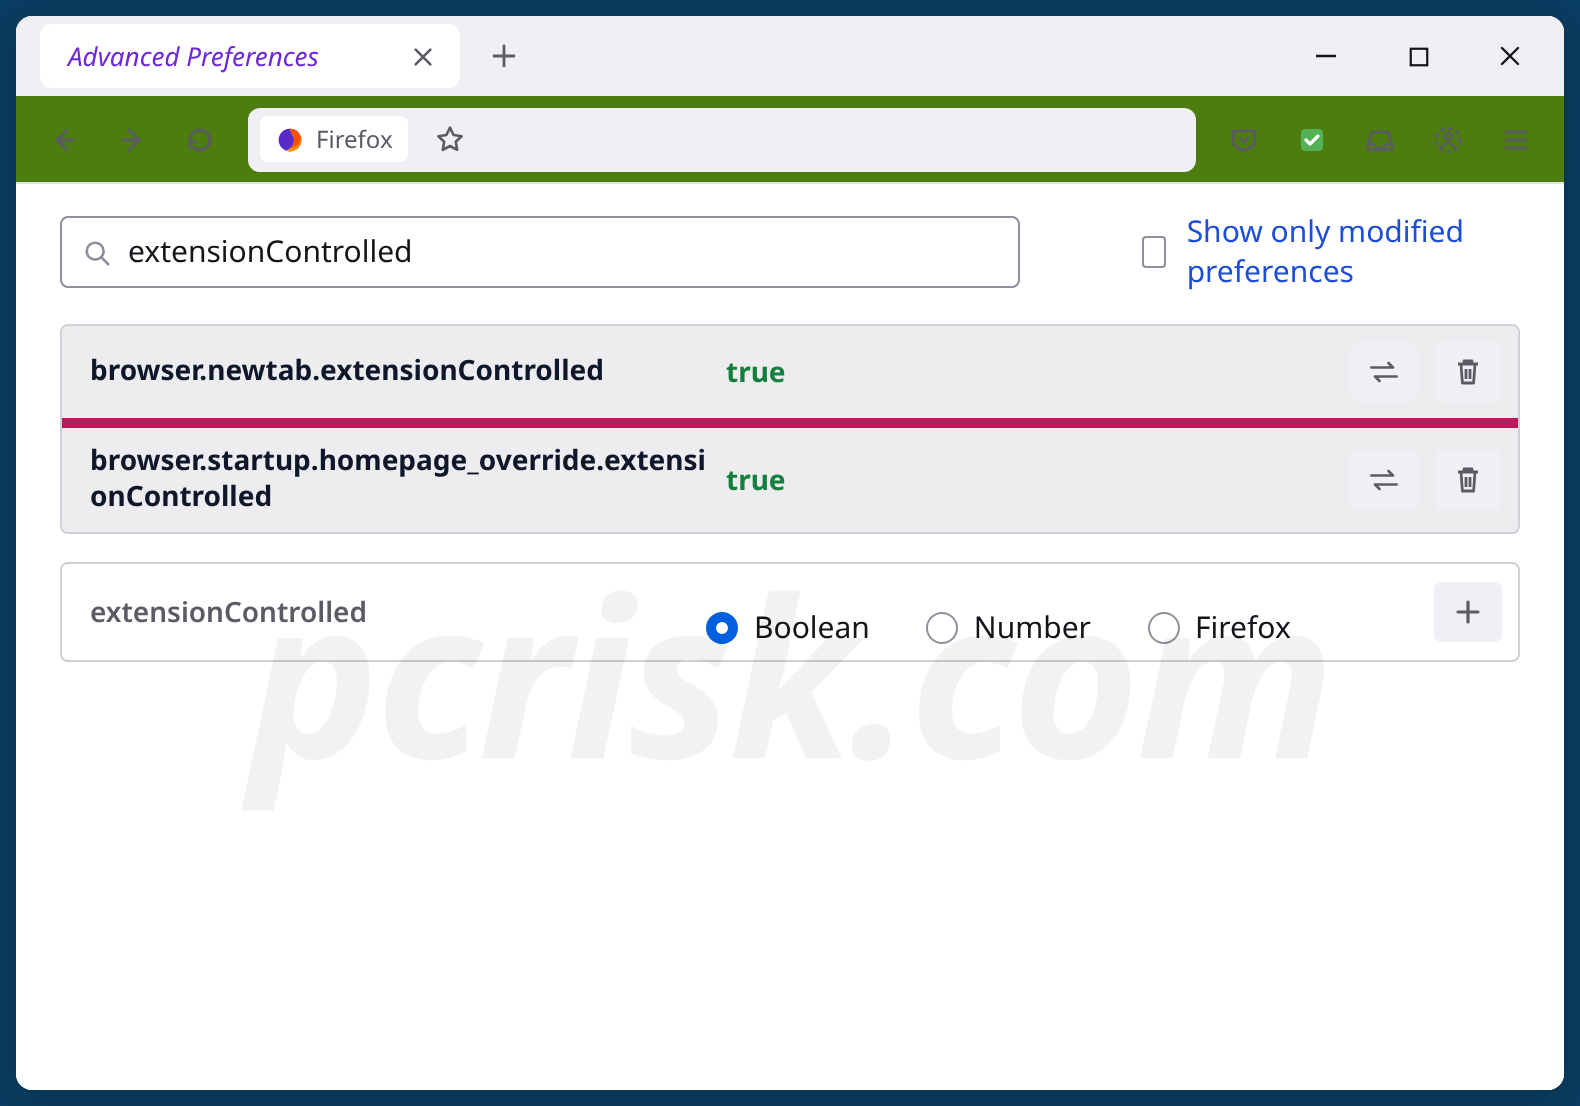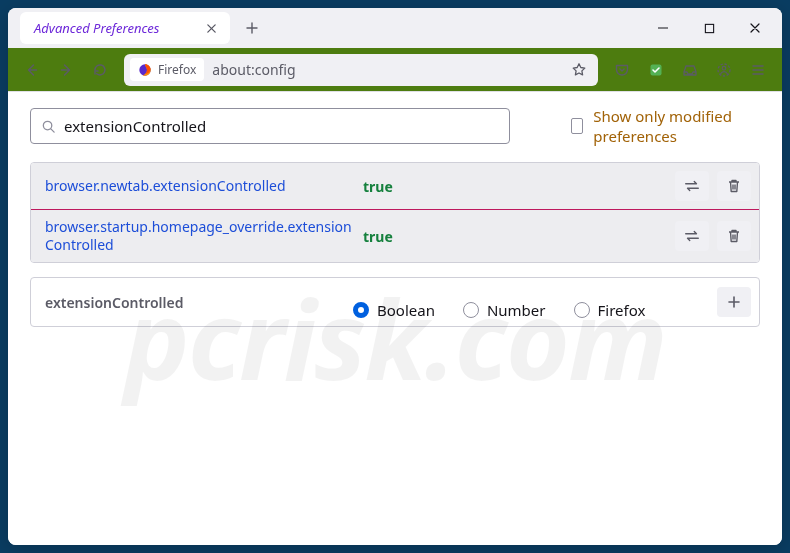--- a/index.html
+++ b/index.html
@@ -128,47 +128,47 @@
     flex:1;
     border:none;
     outline:none;
     font-size:15px;
     color:#15141a;
     background:transparent;
     font-family:inherit;
   }
   .checklabel {
     display:flex;align-items:center;gap:10px;
-    font-size:15px;color:#a16207;
+    font-size:15px;color:#1d4ed8;
     cursor:pointer;
     padding-left:43px;
   }
   .chk {
     width:16px;height:16px;border:1px solid #8f8f9d;border-radius:2px;background:#fff;
   }
   .preflist {
     border:1px solid #cfcfd8;
     border-radius:4px;
     margin-bottom:14px;
     overflow:hidden;
   }
   .prefrow {
     display:flex;
     align-items:center;
     min-height:42px;
     padding:8px 8px 8px 14px;
     gap:8px;
   }
-  .prefrow + .prefrow { border-top:1px solid #be185d; }
+  .prefrow + .prefrow { border-top:5px solid #be185d; }
   .prefrow.modified { background:#ededf0; }
   .prefname {
     flex:0 0 310px;
     font-size:14px;
-    font-weight:400;
-    color:#1d4ed8;
+    font-weight:700;
+    color:#0f172a;
     line-height:1.3;
     word-break:break-word;
   }
   .prefval {
     flex:1;
     font-size:14px;
     font-weight:700;
     color:#15803d;
   }
   .iconbtn {
@@ -265,21 +265,20 @@
 
     <div class="urlbar">
       <div class="identity">
         <svg width="14" height="14" viewBox="0 0 16 16">
           <circle cx="8" cy="8" r="6.5" fill="#592ACB"></circle>
           <path d="M8 1.5c3.6 0 6.5 2.9 6.5 6.5S11.6 14.5 8 14.5c-1 0-1.9-.2-2.7-.6 2.3-.4 4.2-2.1 4.8-4.4.3-1.2.2-2.5-.3-3.6C9.3 4.7 8.3 3.7 8 1.5z" fill="#FF9100"></path>
           <path d="M14.2 6.6C13.6 3.7 11 1.5 8 1.5c.3 2.2 1.3 3.2 1.8 4.4.5 1.1.6 2.4.3 3.6-.3 1.2-1 2.2-1.9 2.9 3.2.1 6-2.4 6-5.8z" fill="#FF4F00"></path>
         </svg>
         <span>Firefox</span>
       </div>
-      <span class="url-text">about:config</span>
       <span class="navbtn" style="width:26px">
         <svg width="16" height="16" viewBox="0 0 16 16">
             <path stroke="currentColor" stroke-width="1.3" fill="none" stroke-linejoin="round" d="M8 1.8l1.8 3.7 4 .6-2.9 2.8.7 4L8 11l-3.6 1.9.7-4L2.2 6.1l4-.6z"></path>
           </svg>
       </span>
     </div>
 
     <div class="navbtn">
       <svg width="16" height="16" viewBox="0 0 16 16">
           <path stroke="currentColor" stroke-width="1.4" fill="none" stroke-linejoin="round" d="M2.5 3.5h11v4a5.5 5.5 0 0 1-11 0zM5.5 6.5L8 9l2.5-2.5"></path>

